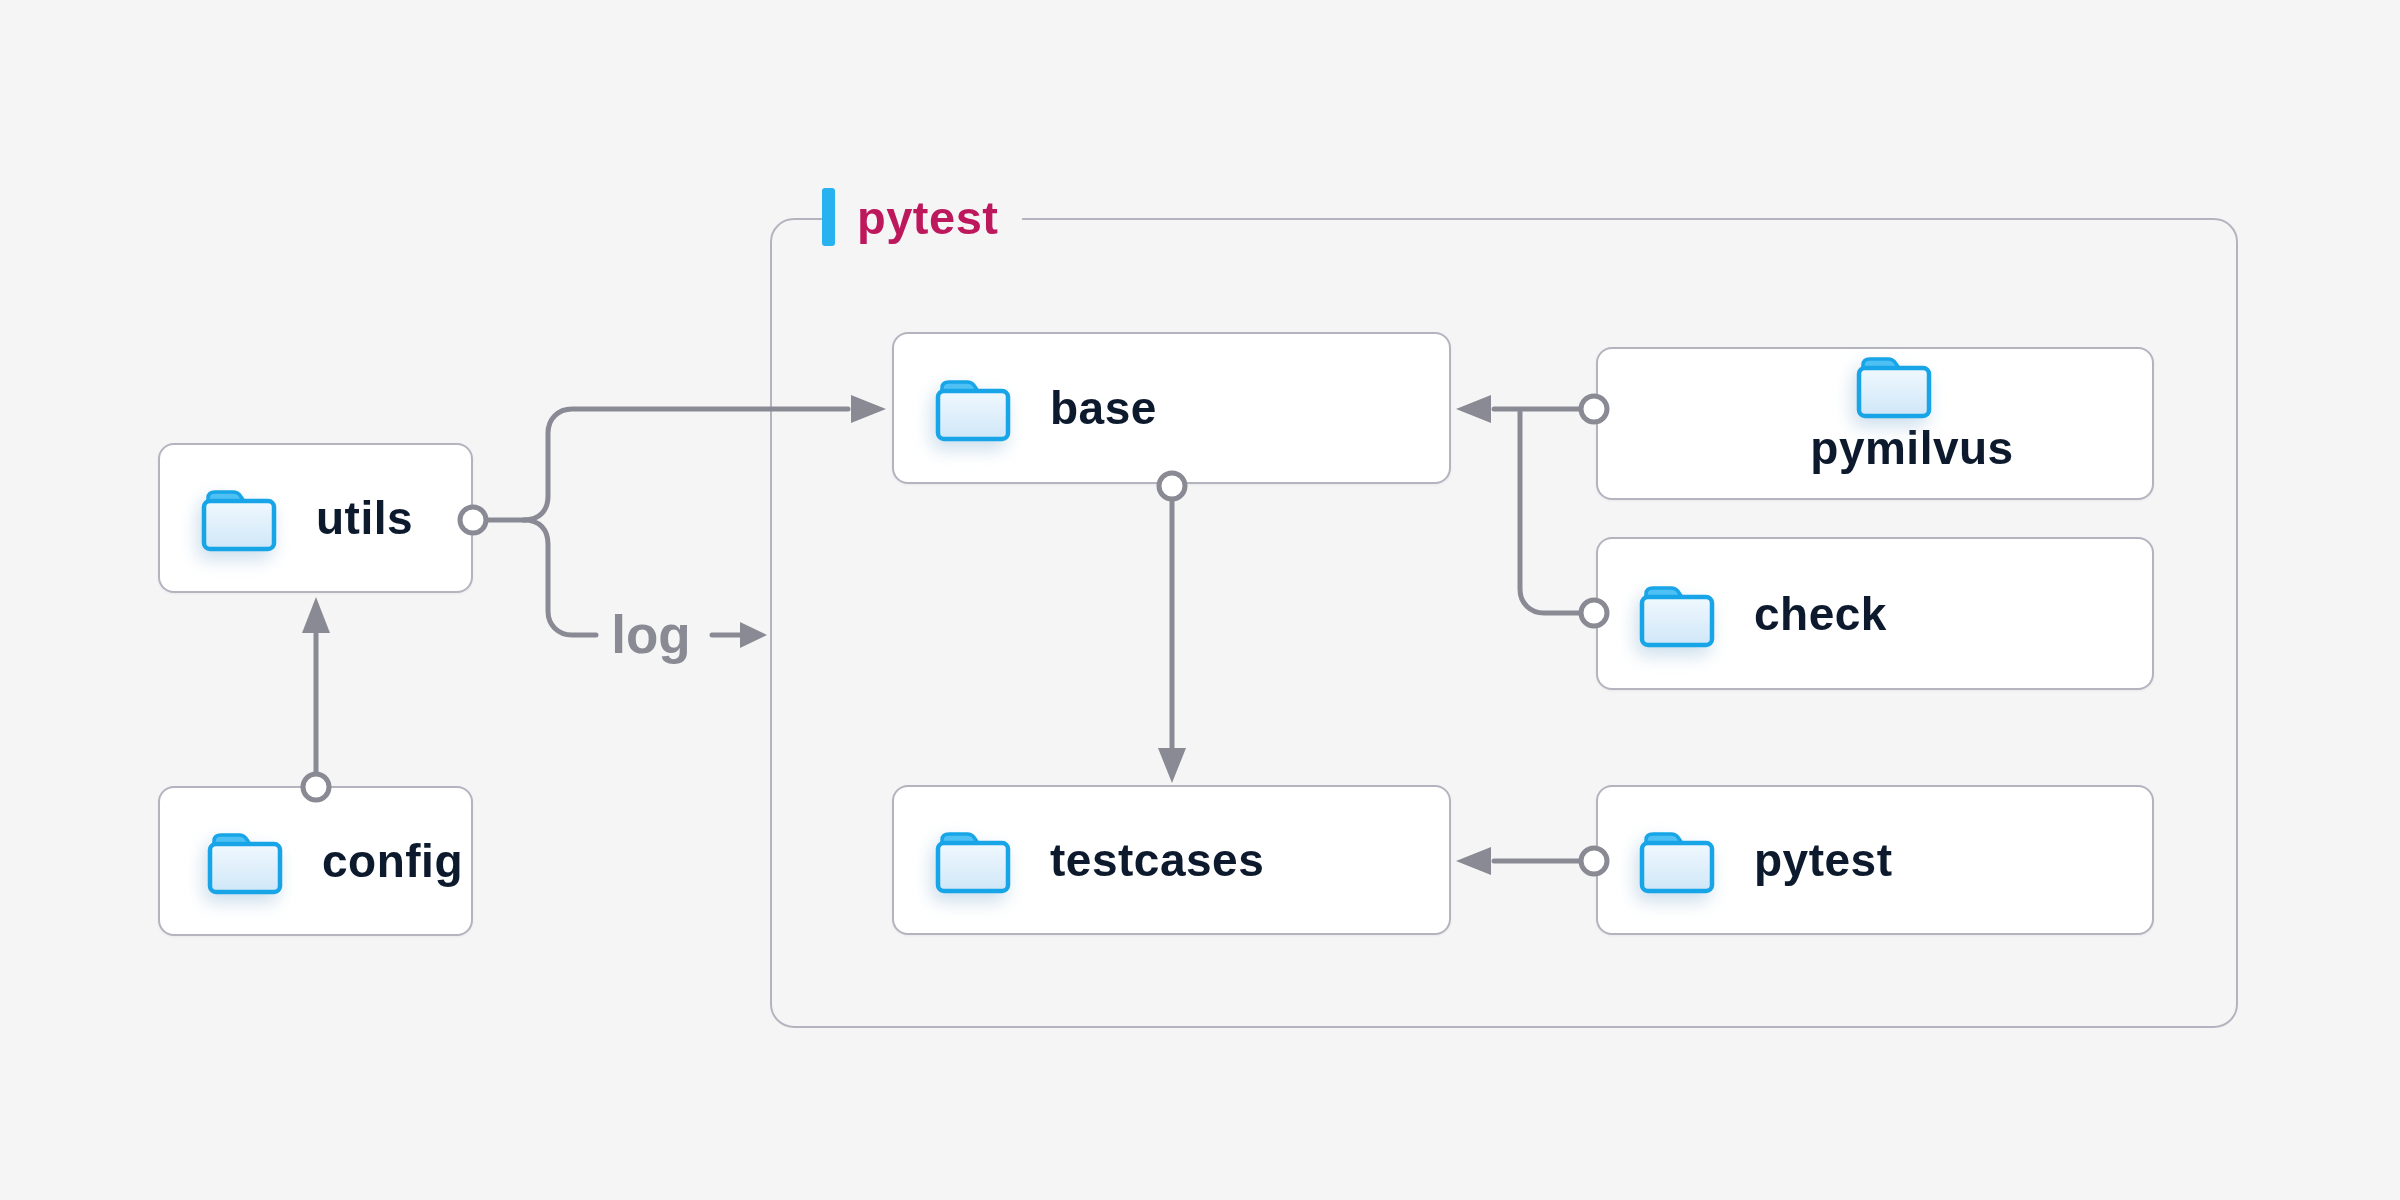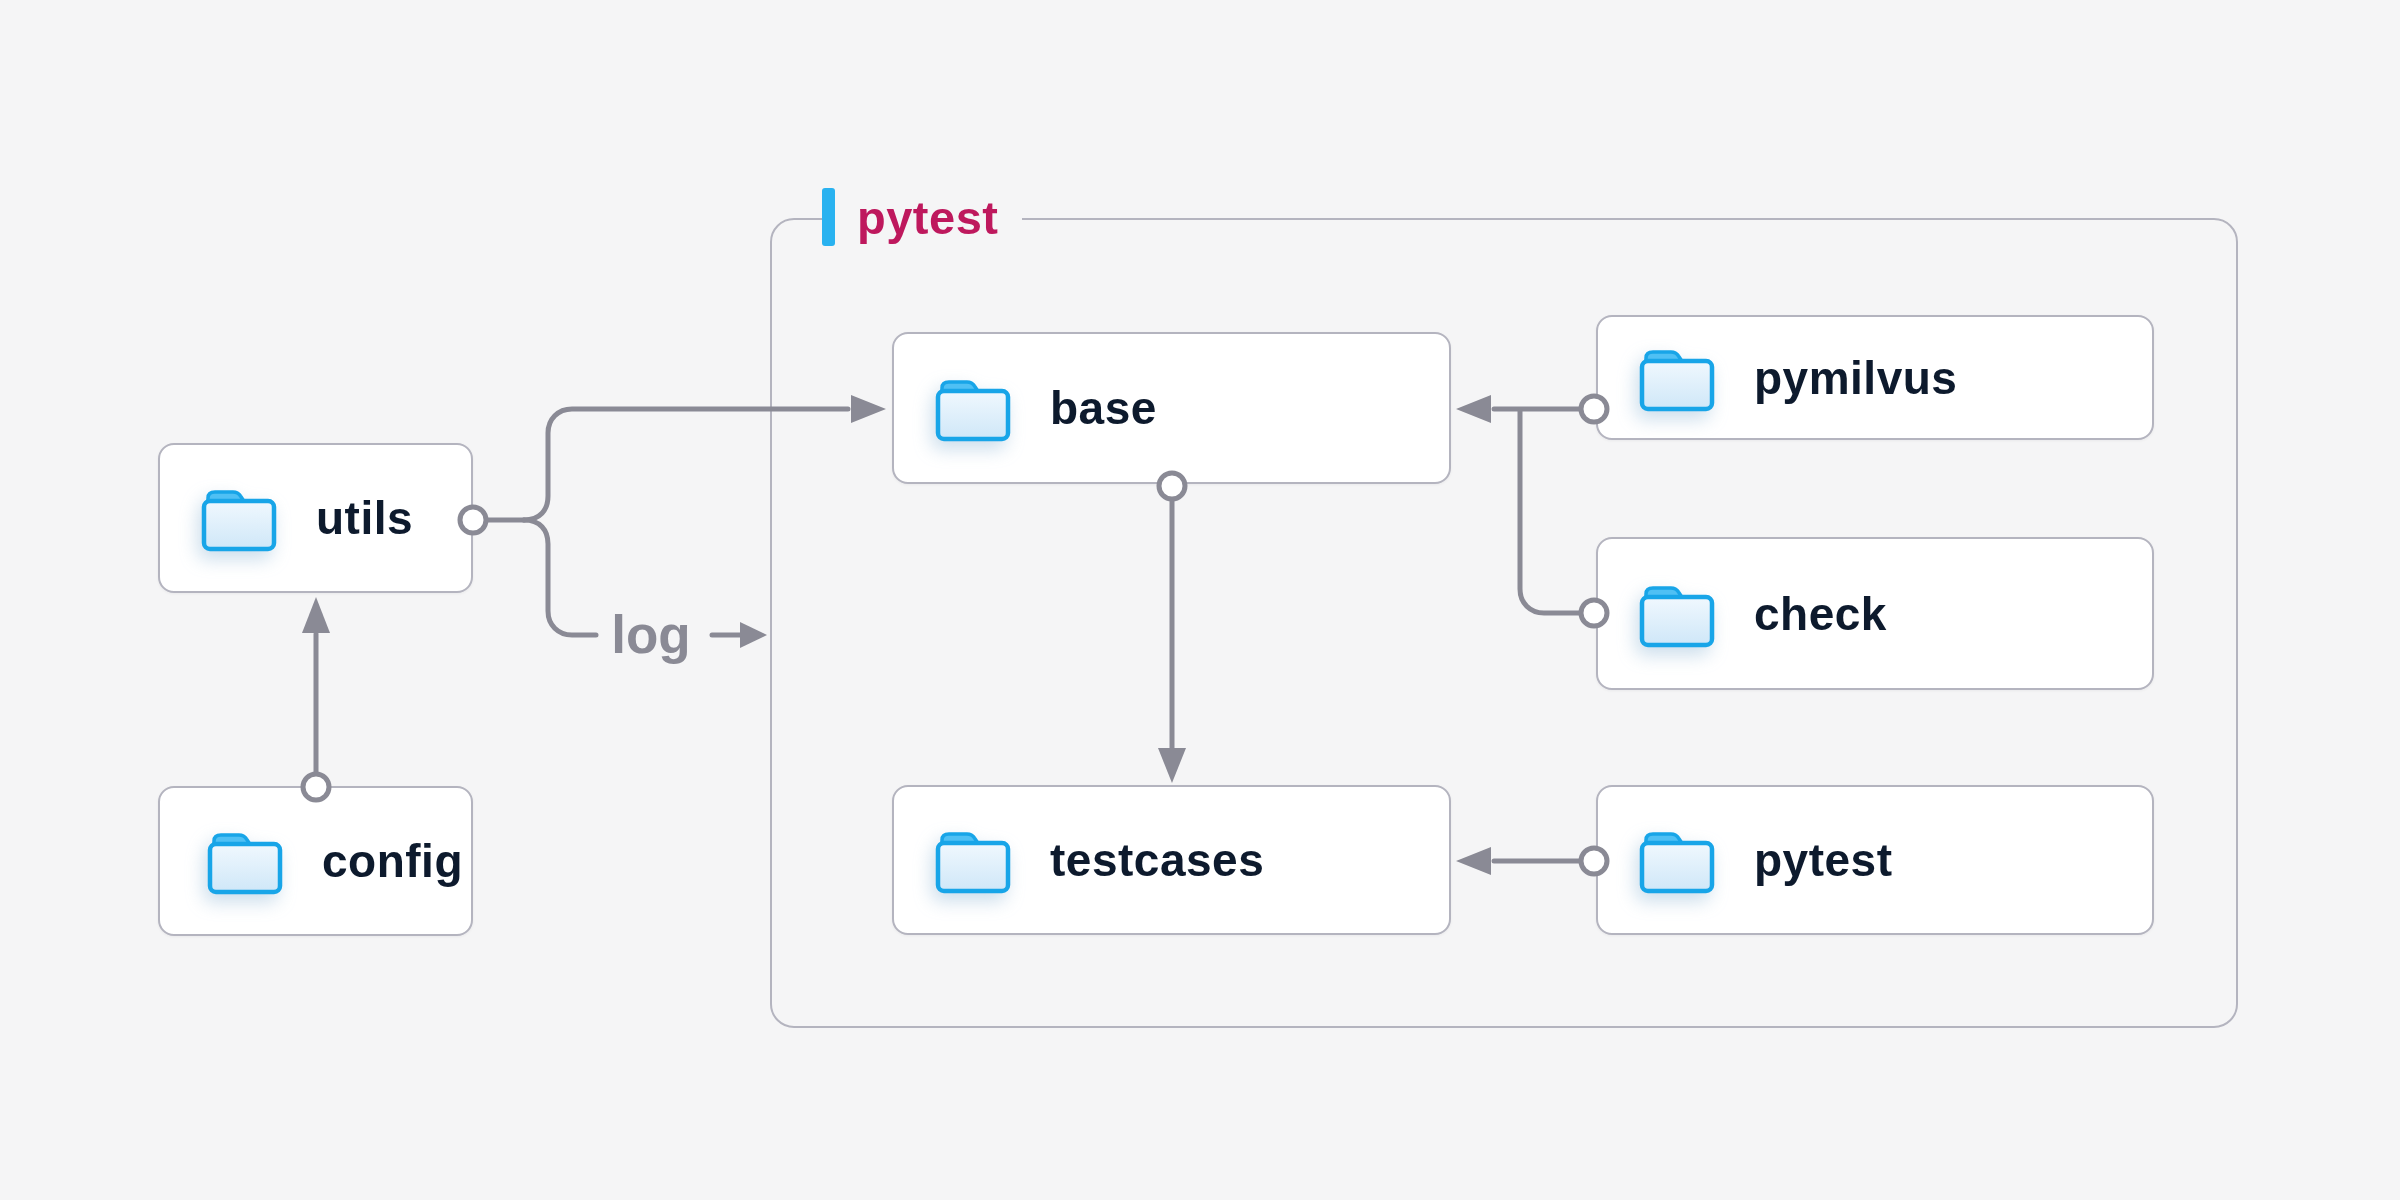--- a/index.html
+++ b/index.html
@@ -65,21 +65,21 @@
     font-weight: 700;
     color: #0d1a2d;
     letter-spacing: 0.5px;
     white-space: nowrap;
   }
   .folder-svg { filter: drop-shadow(-4px 8px 9px rgba(110,160,200,0.35)); }
 
   .node-utils     { left: 158px;  top: 443px; width: 315px; height: 150px; }
   .node-config    { left: 158px;  top: 786px; width: 315px; height: 150px; padding-left: 44px; }
   .node-base      { left: 892px;  top: 332px; width: 559px; height: 152px; }
-  .node-pymilvus  { left: 1596px; top: 315px; width: 558px; height: 125px; }
+  .node-pymilvus  { left: 1596px; top: 347px; width: 558px; height: 153px; flex-direction: column; }
   .node-check     { left: 1596px; top: 537px; width: 558px; height: 153px; }
   .node-testcases { left: 892px;  top: 785px; width: 559px; height: 150px; }
   .node-common    { left: 1596px; top: 785px; width: 558px; height: 150px; }
 
   .edges-overlay {
     position: absolute;
     left: 0; top: 0;
     width: 2400px; height: 1200px;
     z-index: 4;
     pointer-events: none;

